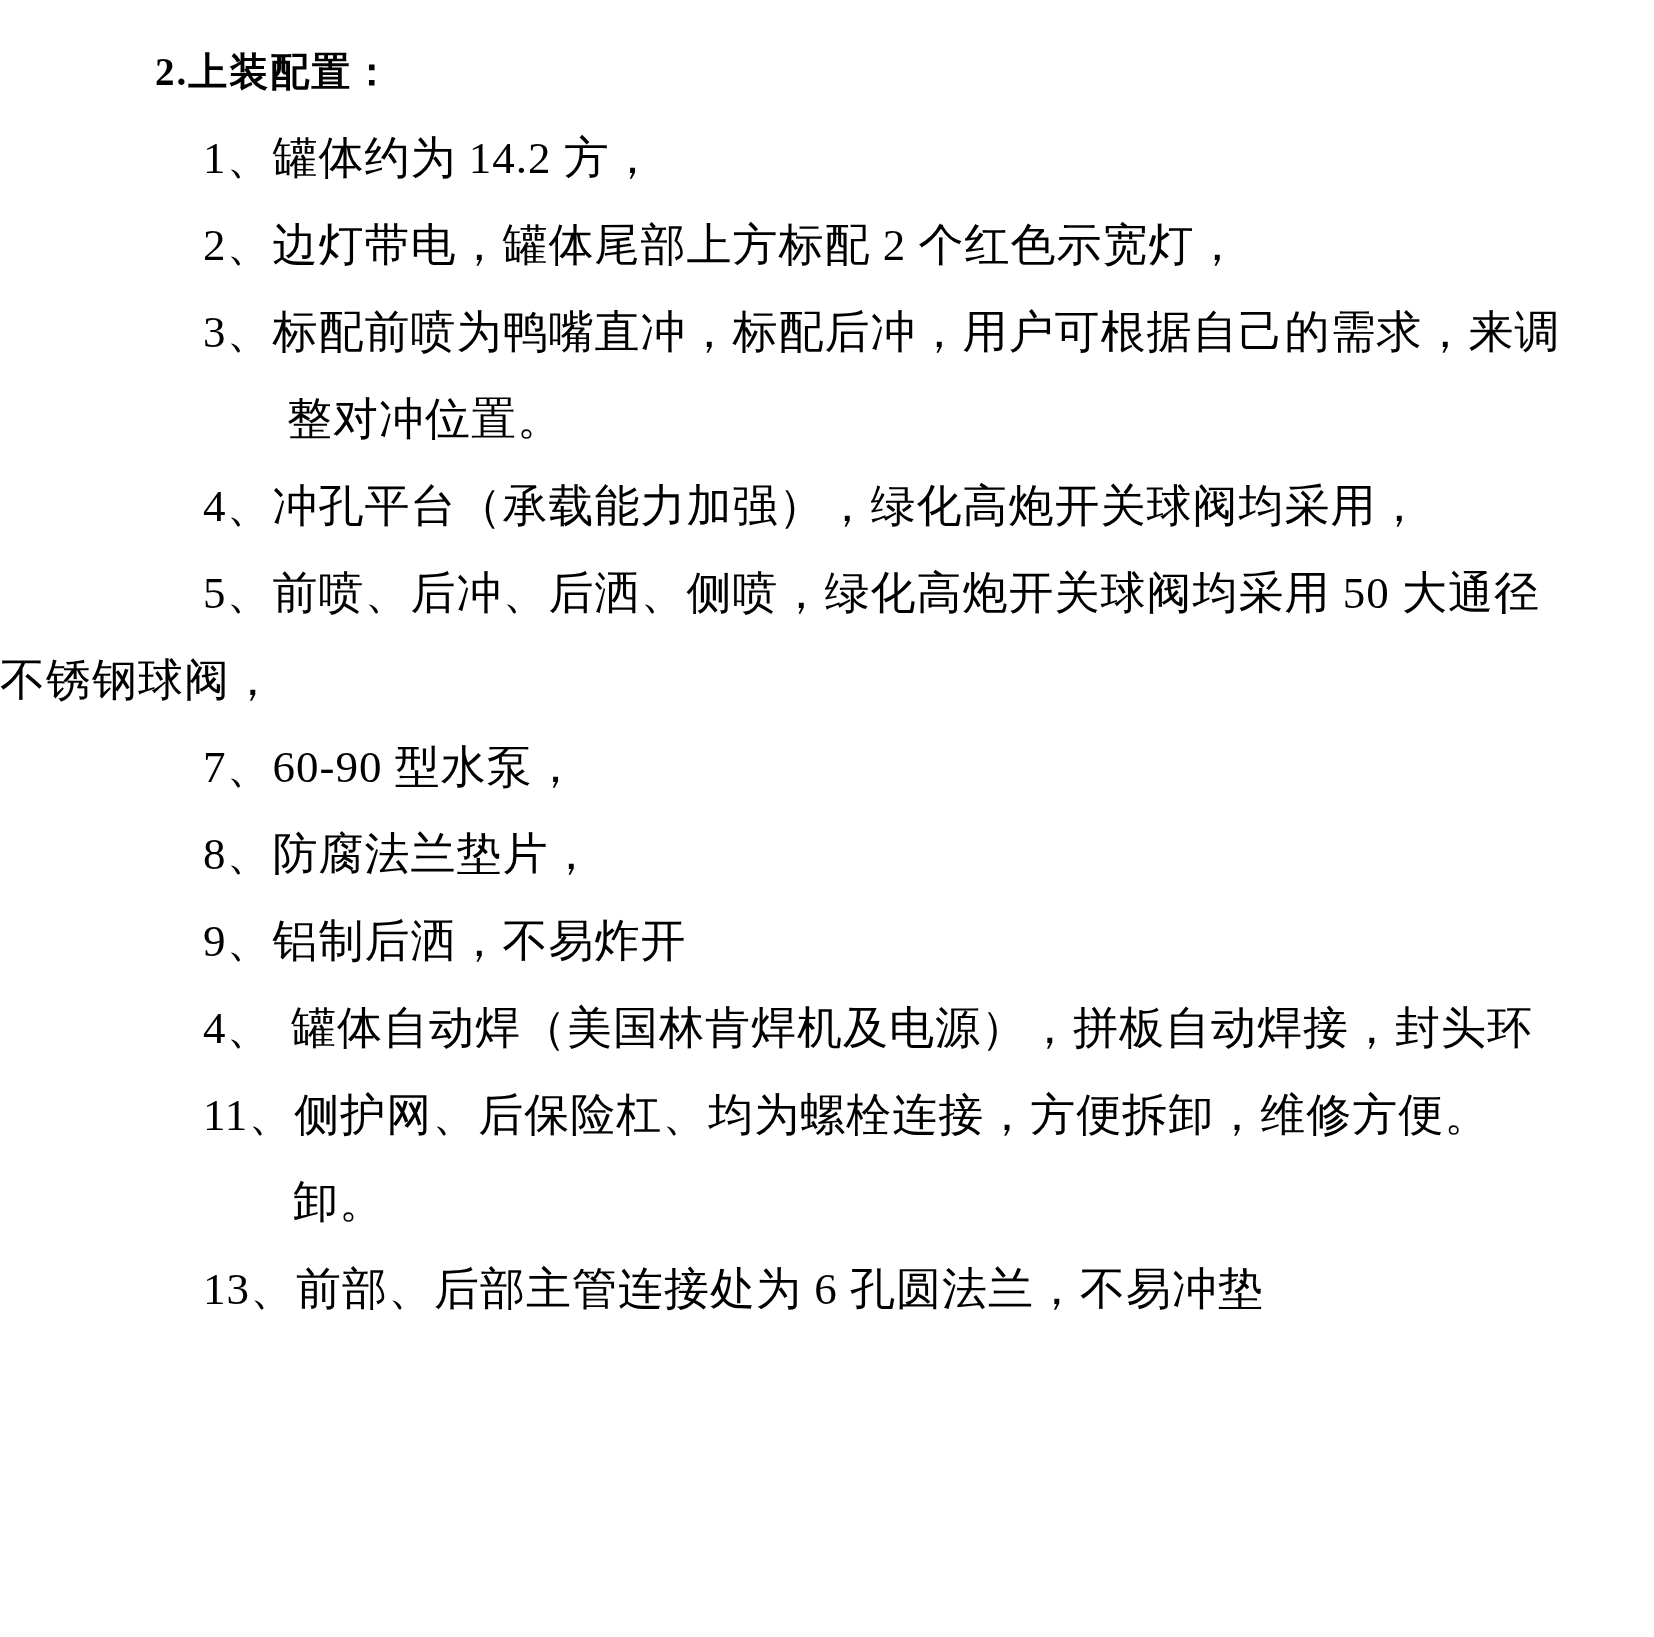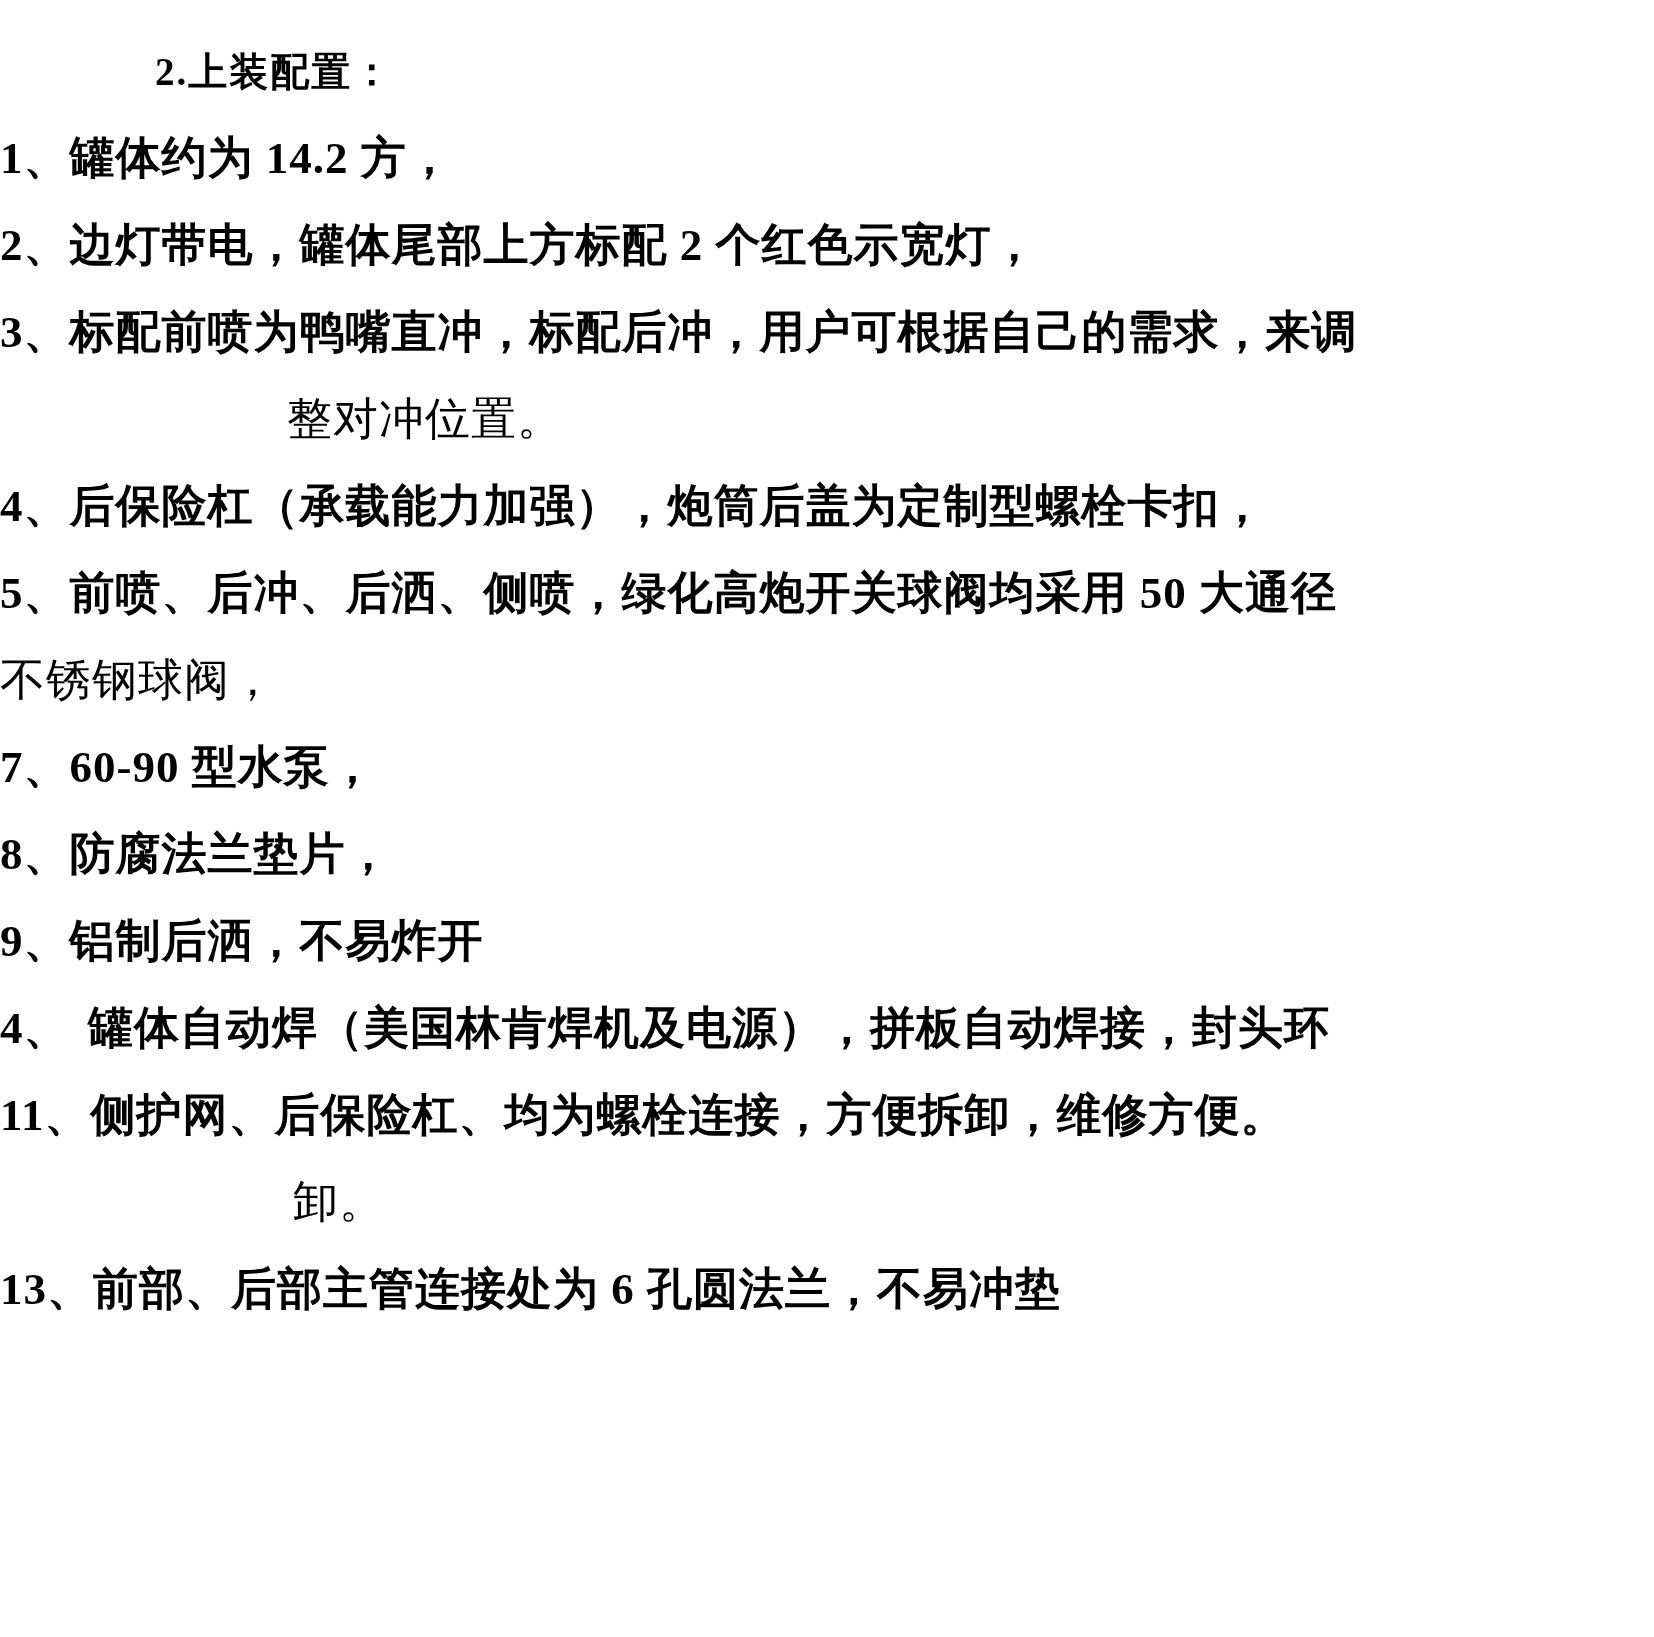--- a/index.html
+++ b/index.html
@@ -25,21 +25,21 @@
     white-space: nowrap;
     letter-spacing: 1px;
   }
   .title-line {
     margin-left: 155px;
     font-size: 39px;
     font-weight: 700;
     letter-spacing: 2px;
   }
   .item {
-    font-weight: bold;
+    margin-left: 203px;
   }
   .cont-a { margin-left: 287px; }  
   .cont-b { }  
   .cont-c { margin-left: 293px; }  
   .num {
     display: inline-block;
     min-width: 64px;
   }
   .num-wide {
     min-width: 88px;
@@ -64,21 +64,21 @@
 
   <div class="line item">
     <span class="num">3、</span><span>标配前喷为鸭嘴直冲，标配后冲，用户可根据自己的需求，来调</span>
   </div>
 
   <div class="line cont-a">
     <span>整对冲位置。</span>
   </div>
 
   <div class="line item">
-    <span class="num">4、</span><span>后保险杠（承载能力加强），炮筒后盖为定制型螺栓卡扣，</span>
+    <span class="num">4、</span><span>冲孔平台（承载能力加强），绿化高炮开关球阀均采用，</span>
   </div>
 
   <div class="line item">
     <span class="num">5、</span><span>前喷、后冲、后洒、侧喷，绿化高炮开关球阀均采用 50 大通径</span>
   </div>
 
   <div class="line cont-b">
     <span>不锈钢球阀，</span>
   </div>
 

